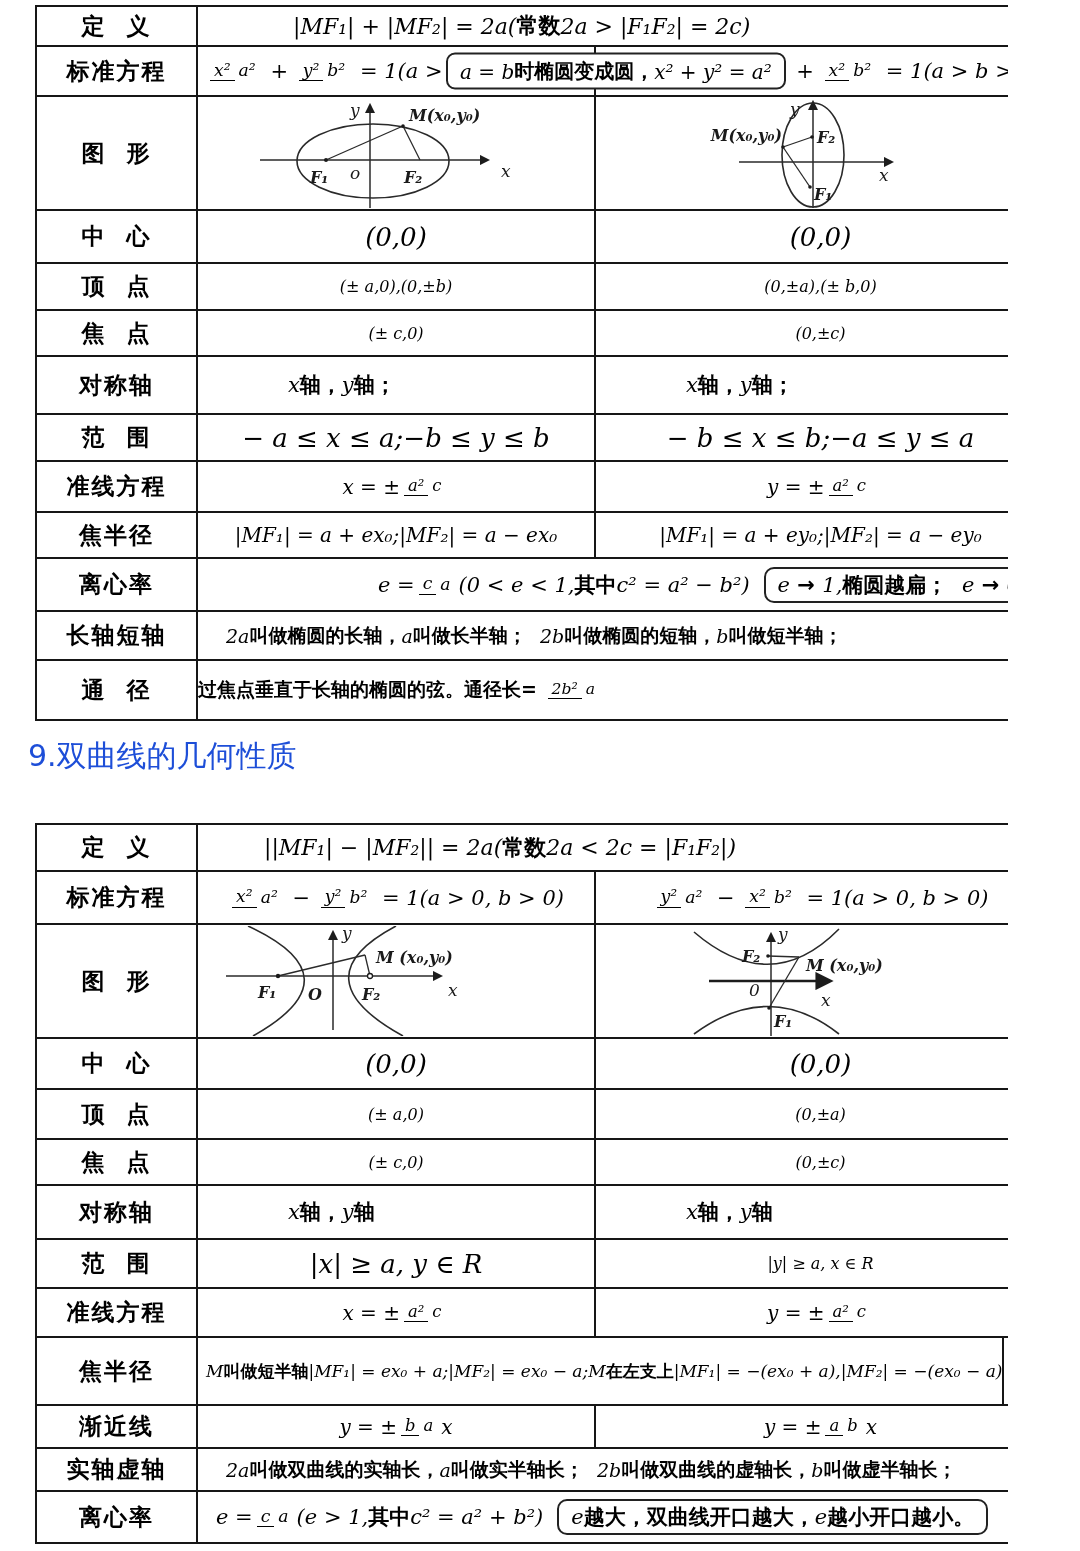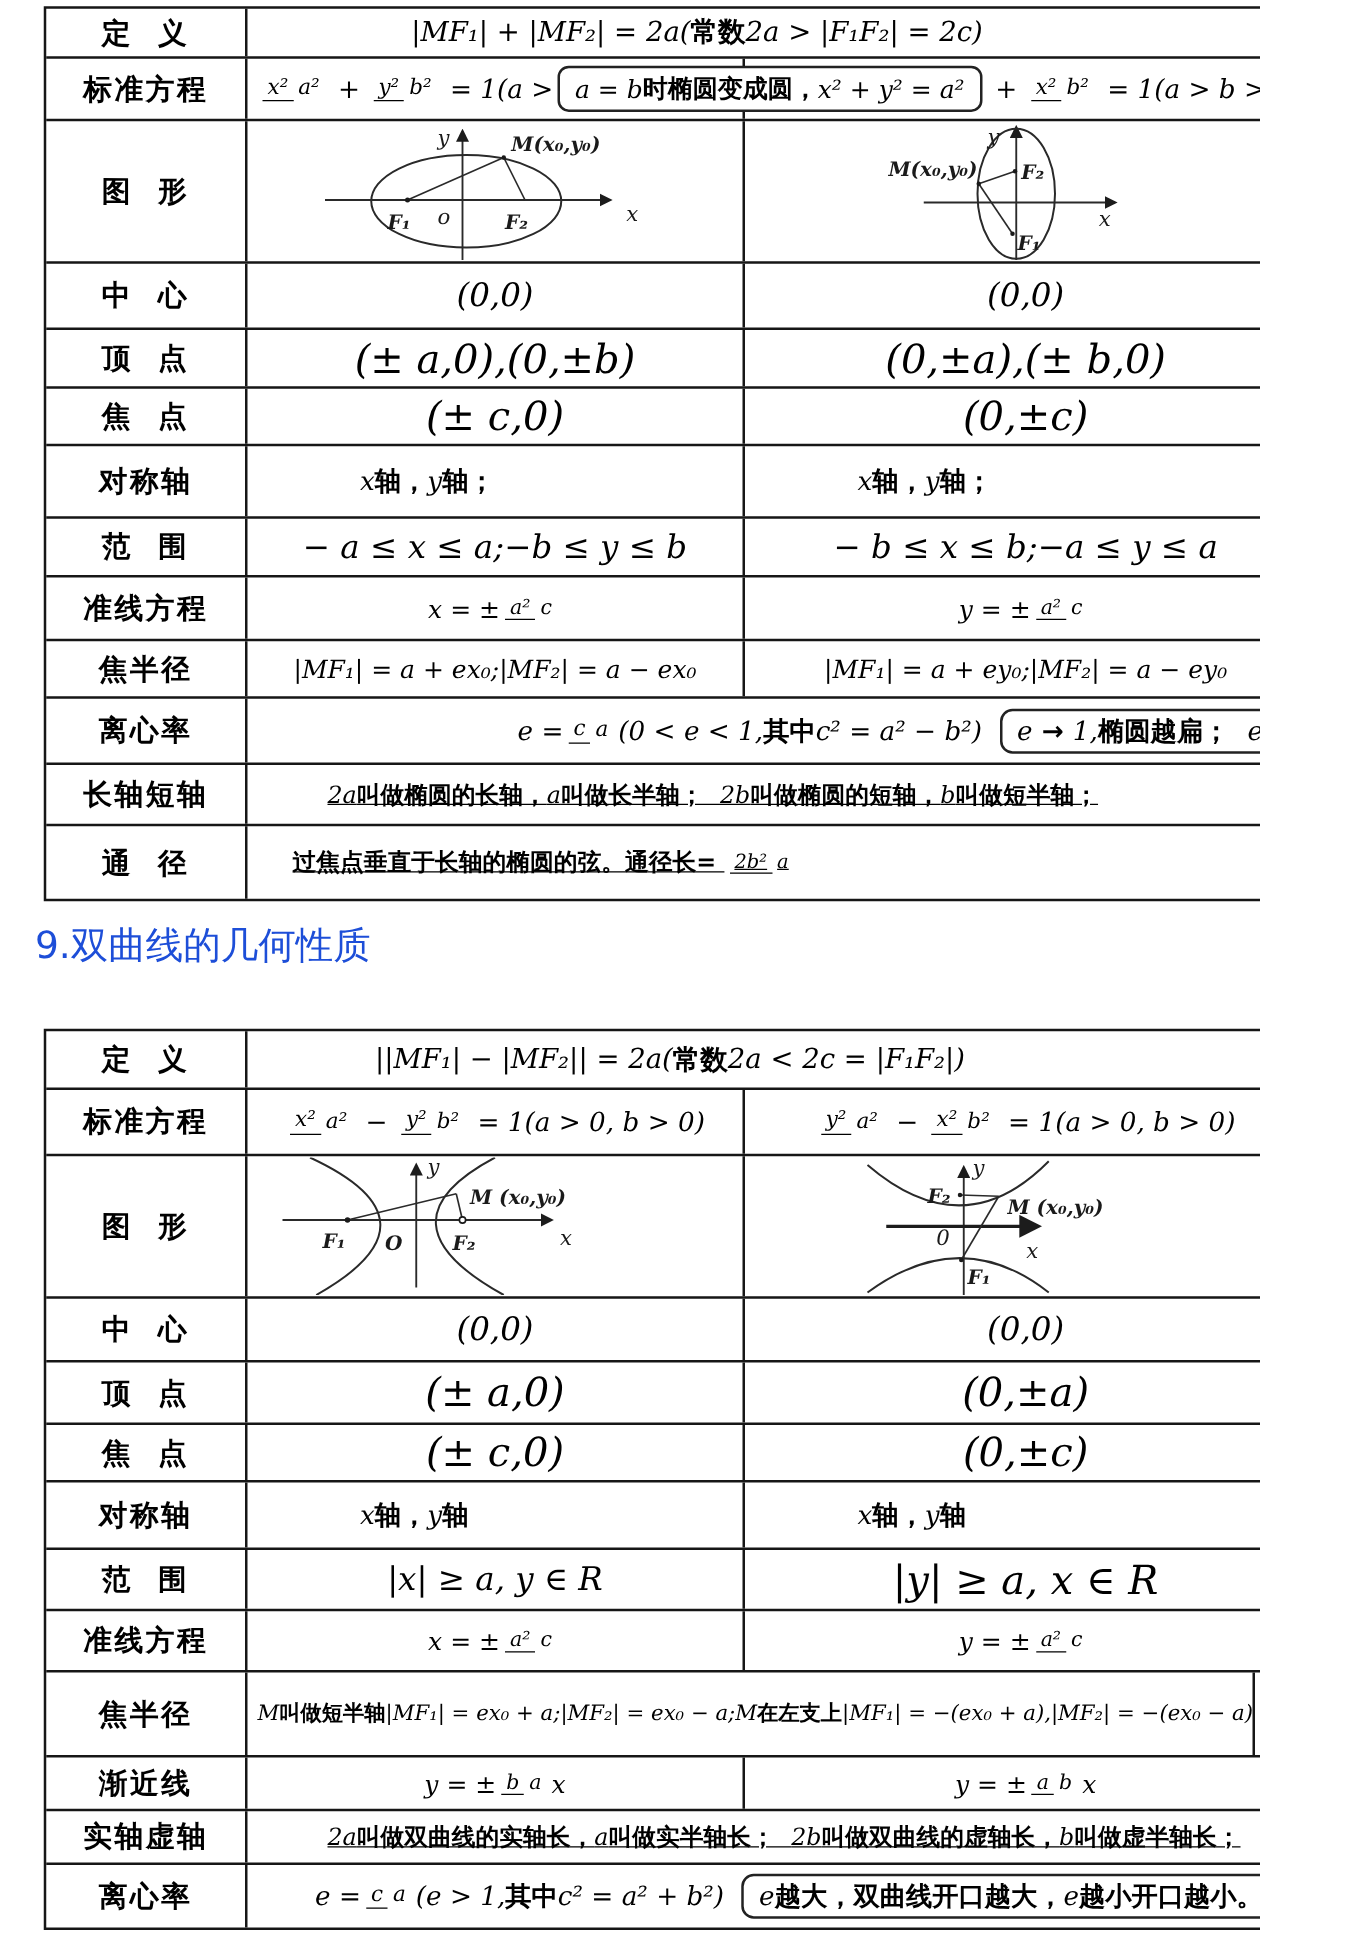--- a/index.html
+++ b/index.html
@@ -4,27 +4,27 @@
 <style>
   html,body{margin:0;padding:0;background:#ffffff;}
   .page{position:relative;width:1008px;height:1551px;background:#fff;color:#000;overflow:hidden;
         font-family:"DejaVu Sans","Liberation Sans",sans-serif;}
   .tbl{position:absolute;left:35px;width:1012px;border:2px solid #161616;box-sizing:border-box;background:#fff;}
   .row{display:flex;position:relative;border-bottom:2px solid #161616;box-sizing:border-box;height:var(--h);}
   .row.last{border-bottom:none;}
   .lab{flex:0 0 161px;border-right:2px solid #161616;box-sizing:border-box;display:flex;align-items:center;
        justify-content:center;font-weight:700;font-size:23px;letter-spacing:2px;white-space:pre;}
   .cell{display:flex;align-items:center;justify-content:center;box-sizing:border-box;position:relative;}
-  .cell.span{flex:1;margin-left:36px;}
+  .cell.span{flex:1;}
   .cell.lf{flex:0 0 398px;border-right:2px solid #161616;}
   .cell.rt{flex:1;}
   .alignL{justify-content:flex-start;}
   .alignR{justify-content:flex-end;}
-  .f17{font-size:17px;} .f19{font-size:19px;text-decoration:underline;} .f20{font-size:20px;} .f21{font-size:21px;}
-  .f22{font-size:22px;} .f24{font-size:32px;text-align:right;} .f26{font-size:26px;}
+  .f17{font-size:17px;} .f19{font-size:19px;} .f20{font-size:20px;} .f21{font-size:21px;}
+  .f22{font-size:22px;} .f24{font-size:16px;text-align:right;} .f26{font-size:26px;}
   .mi{font-family:"DejaVu Serif","Liberation Serif",serif;font-style:italic;white-space:pre;}
   .ct{font-family:"DejaVu Sans","Liberation Sans",sans-serif;font-weight:600;white-space:pre;}
   .frac{display:inline-flex;flex-direction:row;align-items:center;vertical-align:middle;
         line-height:1.15;margin:0 4px;font-size:0.82em;}
   .frac .fn{border-bottom:1.6px solid #000;padding:0 4px;}
   .frac .fd{padding:0 4px;}
   .rbox{display:inline-block;border:2px solid #222;border-radius:10px;padding:2px 12px;margin-left:14px;white-space:nowrap;}
   .ovl{position:absolute;left:409px;top:50%;transform:translateY(-50%);border:2px solid #222;border-radius:9px;
        padding:3px 12px;background:#fff;font-size:20px;z-index:2;white-space:nowrap;display:flex;align-items:center;}
   .heading{position:absolute;left:28px;top:736px;font-size:30px;font-weight:500;color:#1d4ed8;}

